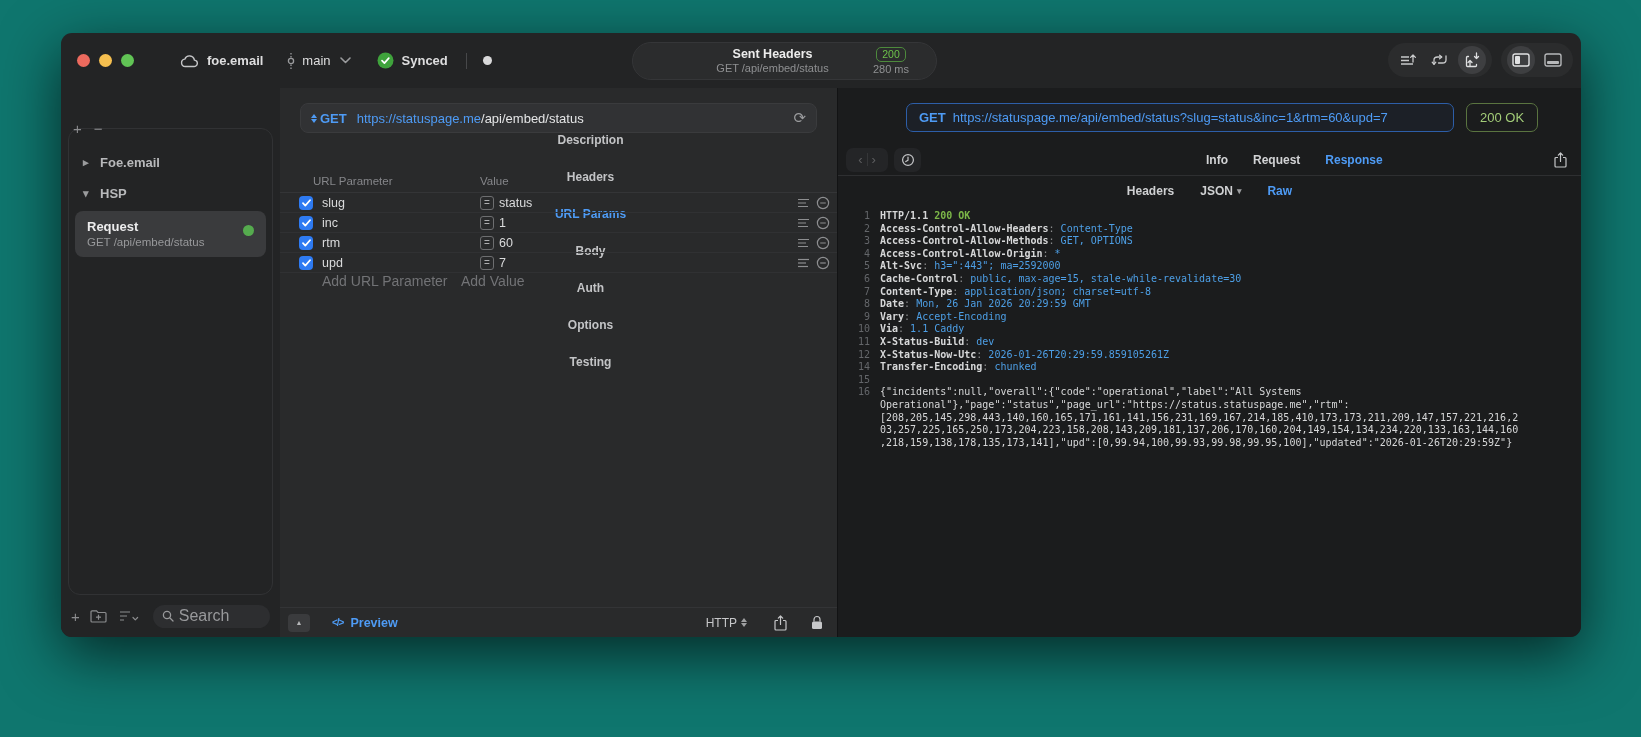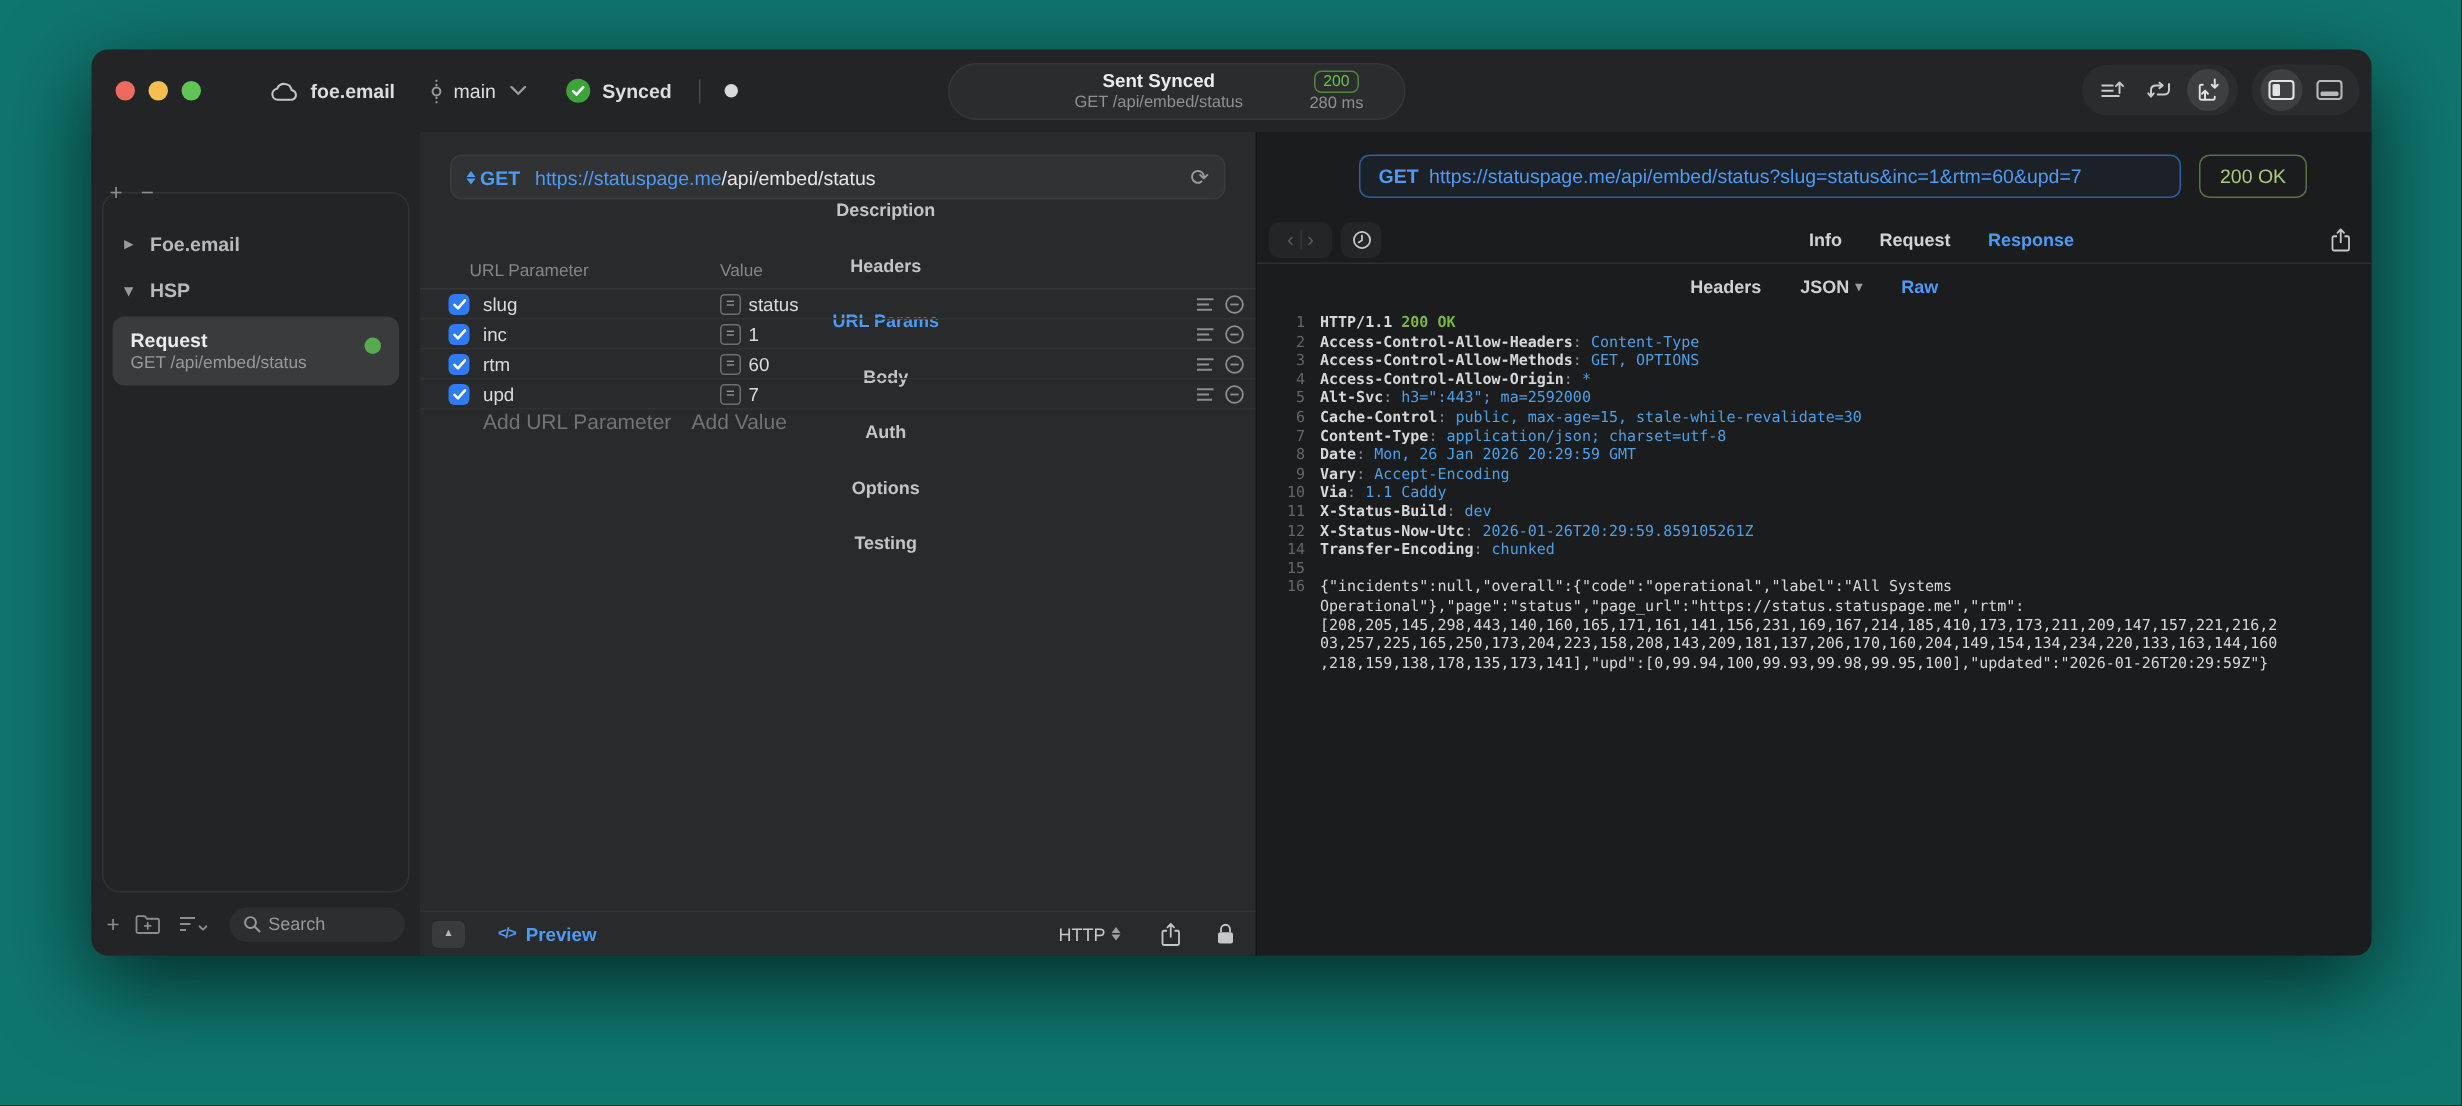--- a/index.html
+++ b/index.html
@@ -47,21 +47,21 @@
                 border:1px solid #313234; border-radius:12px; padding-top:18px; }
   .tree-row { display:flex; align-items:center; gap:8px; color:#b8b9bb; font-size:13px; font-weight:700;
               padding:8px 14px; }
   .chev { color:#9a9b9d; font-size:11px; width:9px; display:inline-block; }
   .req-card { margin:2px 6px; background:#3a3b3d; border-radius:8px; padding:7px 12px; position:relative; }
   .req-title { color:#ececed; font-size:13px; font-weight:700; line-height:17px; }
   .req-sub { color:#98999b; font-size:11.5px; line-height:15px; }
   .req-dot { position:absolute; right:12px; top:14px; width:11px; height:11px; border-radius:50%; background:#55ab4e; }
   .side-footer { position:absolute; left:10px; right:10px; bottom:9px; height:24px; display:flex; align-items:center; gap:10px; color:#8c8d8f; }
   .search-pill { flex:1; height:23px; margin-left:4px; background:#2d2e30; border-radius:12px; display:flex; align-items:center; padding:0 9px; gap:5px; }
-  .search-pill input { background:transparent; border:none; outline:none; color:#cfcfd0; font-size:12px; width:100%;
+  .search-pill input { background:transparent; border:none; outline:none; color:#cfcfd0; font-size:16px; width:100%;
                        font-family:"Liberation Sans", sans-serif; }
   .search-pill input::placeholder { color:#98999b; }
 
   
   .midpanel { width:557px; flex:0 0 557px; background:#292a2b; display:flex; flex-direction:column; position:relative; }
   .urlbar { margin:15px 20px 0 20px; height:30px; background:#313234; border:1px solid #3a3b3d; border-radius:8px;
             display:flex; align-items:center; padding:0 10px; font-size:13px; }
   .stepper { display:inline-flex; flex-direction:column; gap:1px; margin-right:3px; }
   .stepper i { width:0; height:0; border-left:3.5px solid transparent; border-right:3.5px solid transparent; display:block; }
   .stepper .up { border-bottom:4px solid #4e9bf5; }
@@ -174,21 +174,21 @@
             </svg>
           </span>
           <span>Synced</span>
         </span>
         <span class="tb-div"></span>
         <span class="tb-dot"></span>
       </div>
 
       <div class="pill-center">
         <div class="pc-main">
-          <div class="pc-title">Sent Synced</div>
+          <div class="pc-title">Sent Headers</div>
           <div class="pc-sub">GET /api/embed/status</div>
         </div>
         <div class="pc-right">
           <span class="pc-badge">200</span>
           <span class="pc-ms">280 ms</span>
         </div>
       </div>
 
       <div class="tb-groups">
         <div class="icon-group">

